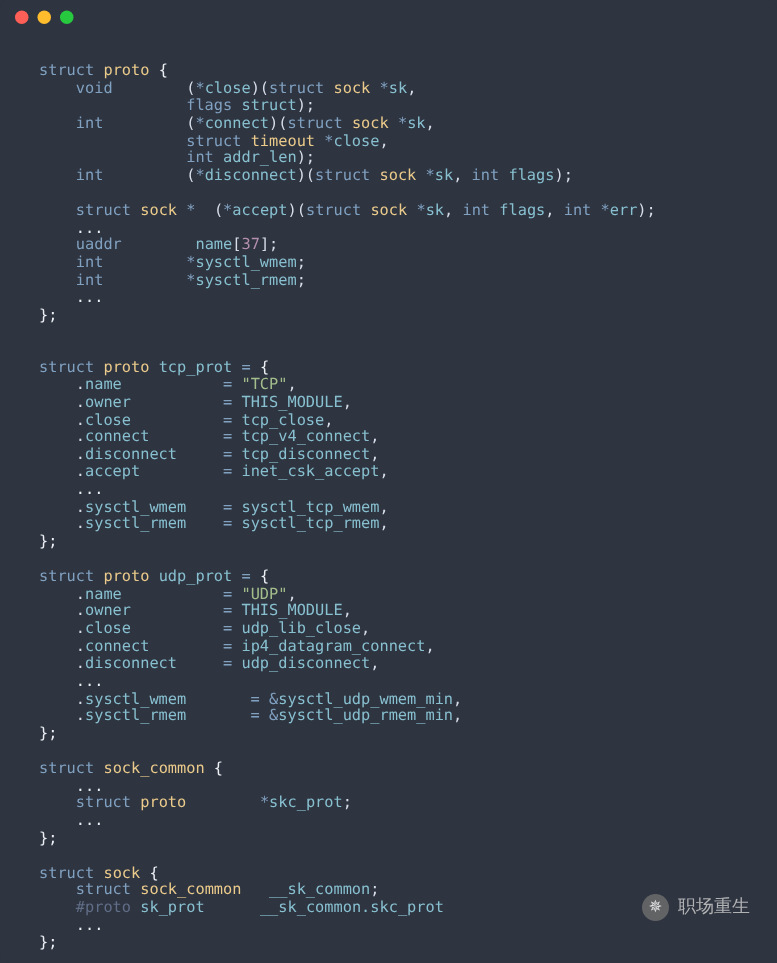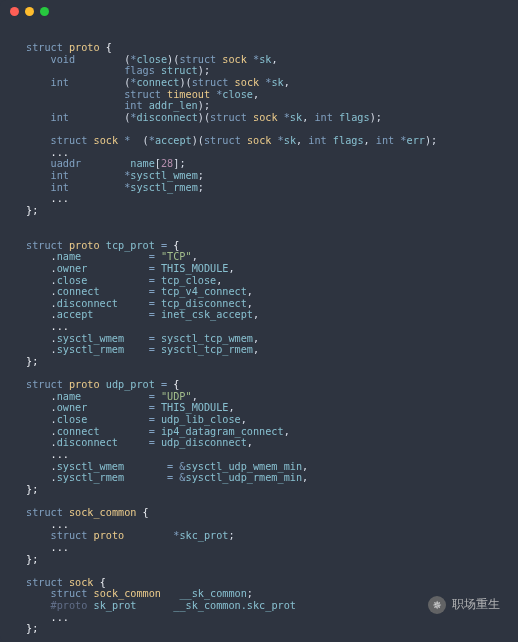--- a/index.html
+++ b/index.html
@@ -33,21 +33,21 @@
 <pre><span class="kw">struct</span> <span class="id">proto</span><span class="pun"> {</span>
     <span class="kw">void</span>        (<span class="star">*</span><span class="fn">close</span>)(<span class="kw">struct</span> <span class="id">sock</span> <span class="star">*</span><span class="fn">sk</span>,
                 <span class="kw">flags</span> <span class="fn">struct</span>);
     <span class="kw">int</span>         (<span class="star">*</span><span class="fn">connect</span>)(<span class="kw">struct</span> <span class="id">sock</span> <span class="star">*</span><span class="fn">sk</span>,
                 <span class="kw">struct</span> <span class="id">timeout</span> <span class="star">*</span><span class="fn">close</span>,
                 <span class="kw">int</span> <span class="fn">addr_len</span>);
     <span class="kw">int</span>         (<span class="star">*</span><span class="fn">disconnect</span>)(<span class="kw">struct</span> <span class="id">sock</span> <span class="star">*</span><span class="fn">sk</span>, <span class="kw">int</span> <span class="fn">flags</span>);
 
     <span class="kw">struct</span> <span class="id">sock</span> <span class="star">*</span>  (<span class="star">*</span><span class="fn">accept</span>)(<span class="kw">struct</span> <span class="id">sock</span> <span class="star">*</span><span class="fn">sk</span>, <span class="kw">int</span> <span class="fn">flags</span>, <span class="kw">int</span> <span class="star">*</span><span class="fn">err</span>);
     <span class="pun">...</span>
-    <span class="kw">uaddr</span>        <span class="fn">name</span>[<span class="num">28</span>];
+    <span class="kw">uaddr</span>        <span class="fn">name</span>[<span class="num">37</span>];
     <span class="kw">int</span>         <span class="star">*</span><span class="fn">sysctl_wmem</span>;
     <span class="kw">int</span>         <span class="star">*</span><span class="fn">sysctl_rmem</span>;
     <span class="pun">...</span>
 <span class="pun">};</span>
 
 
 <span class="kw">struct</span> <span class="id">proto</span> <span class="fn">tcp_prot</span> <span class="op">=</span> <span class="pun">{</span>
     .<span class="fn">name</span>           <span class="op">=</span> <span class="str">"TCP"</span>,
     .<span class="fn">owner</span>          <span class="op">=</span> <span class="fn">THIS_MODULE</span>,
     .<span class="fn">close</span>          <span class="op">=</span> <span class="fn">tcp_close</span>,

